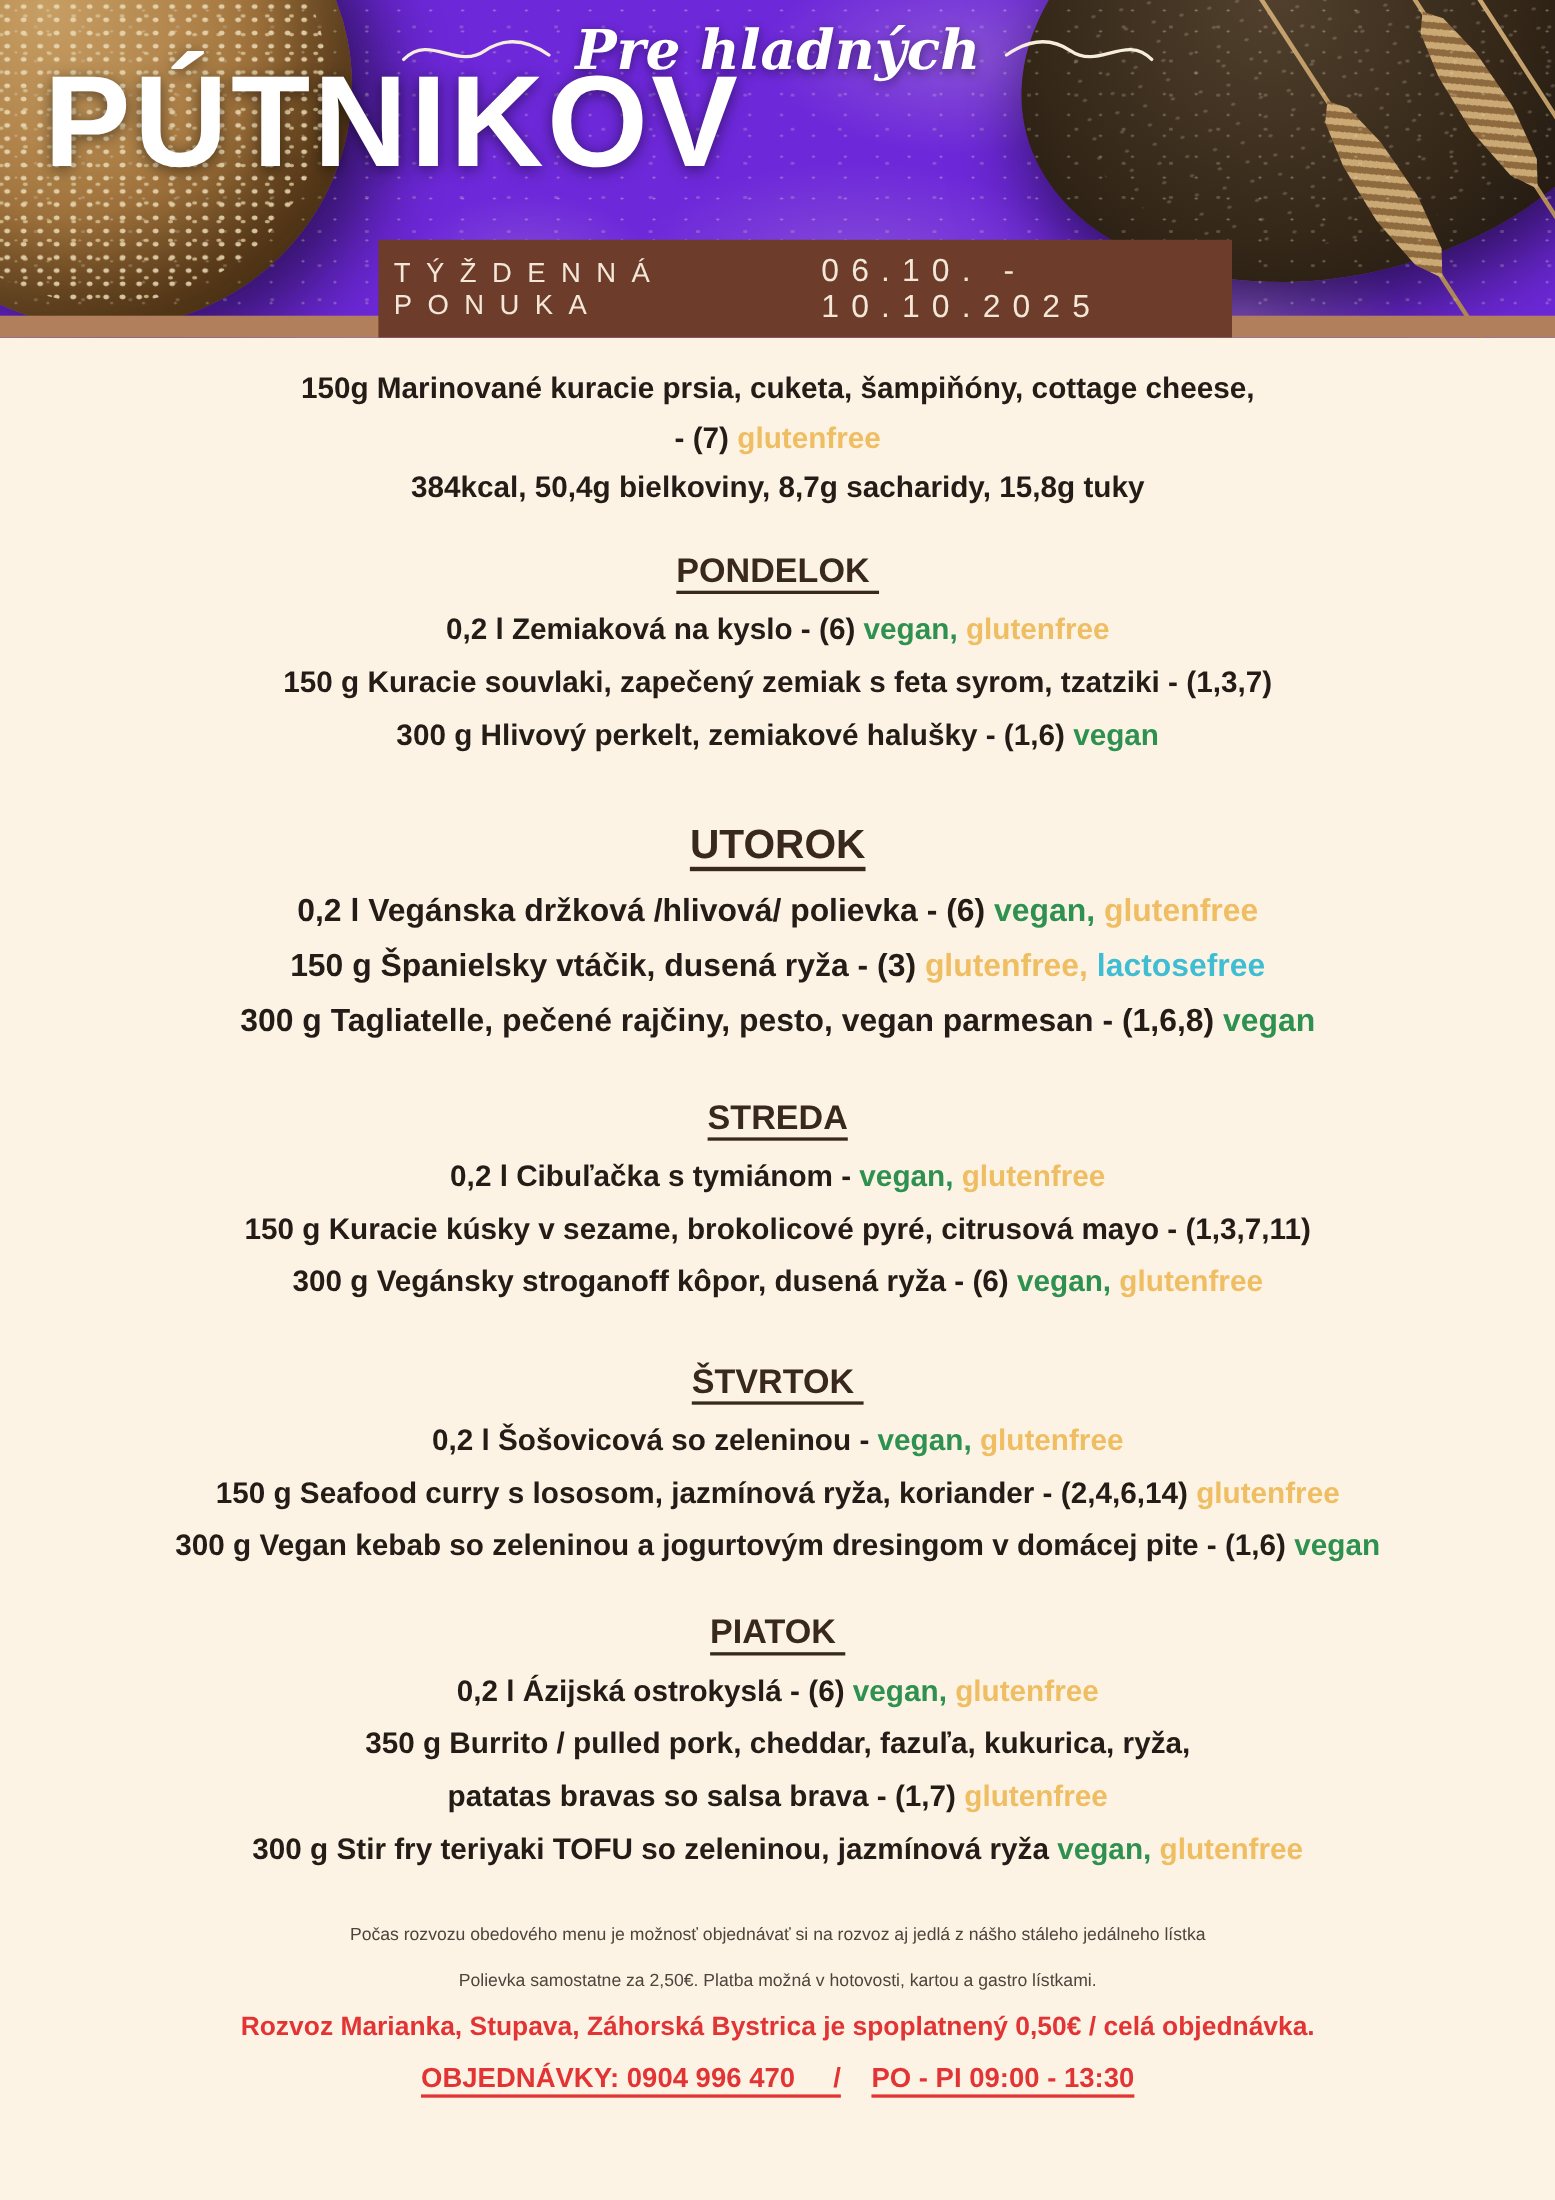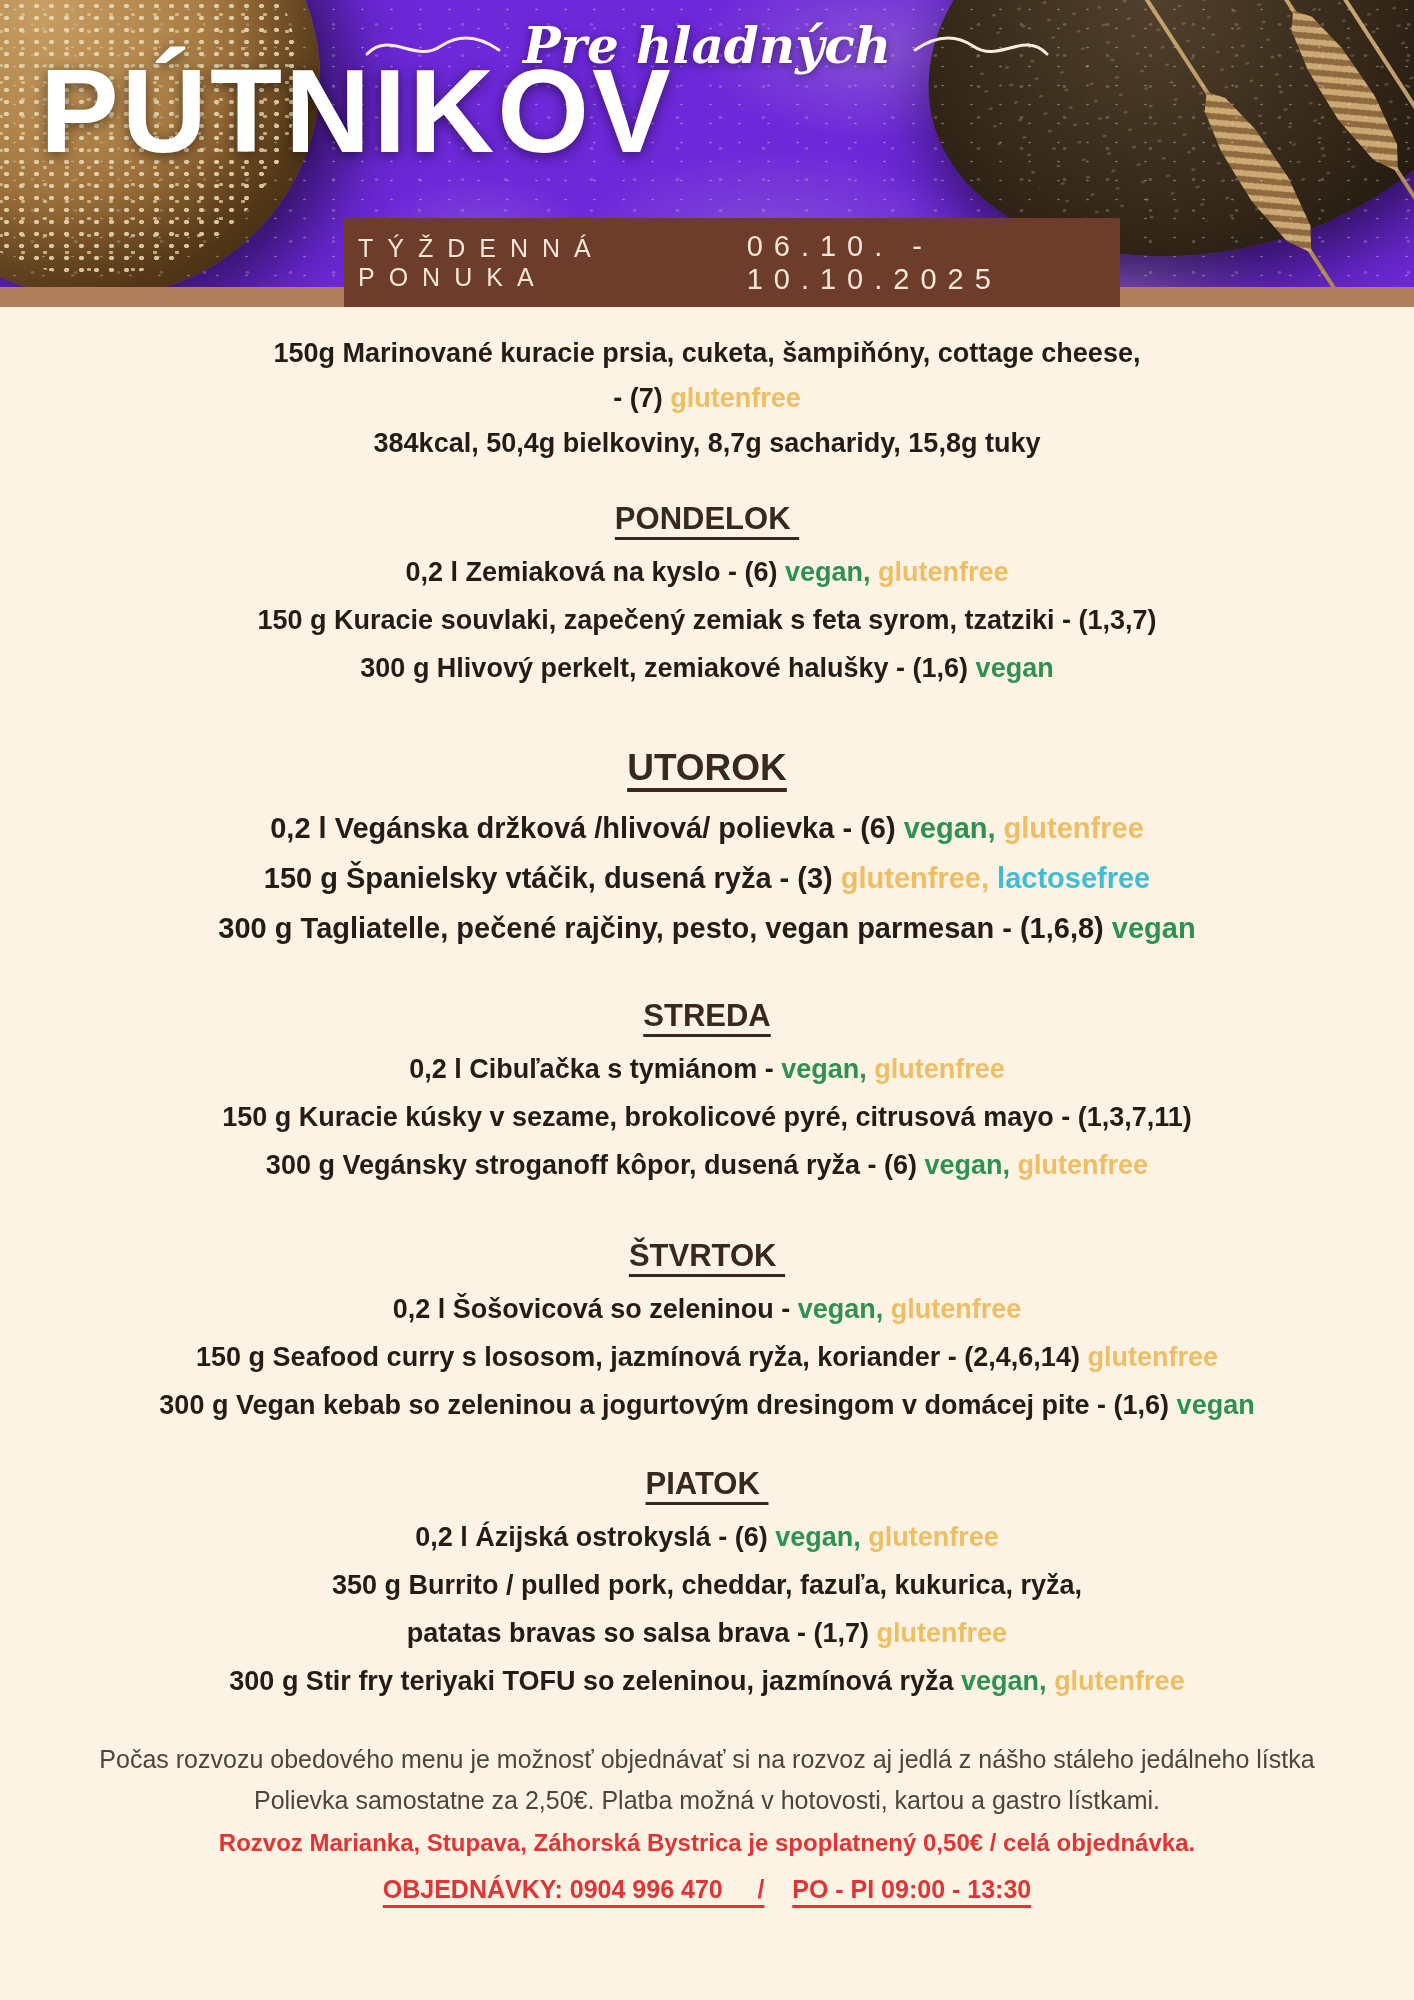--- a/index.html
+++ b/index.html
@@ -86,21 +86,21 @@
   #days .day:nth-child(2){margin-top:56px;}
   #days .day:nth-child(3){margin-top:46px;}
   #days .day:nth-child(4){margin-top:50px;}
   #days .day:nth-child(5){margin-top:38px;}
   .c-dark{color:var(--text-dark);}
   .c-green{color:var(--vegan-green);margin-top:21px;}
   .c-gold{color:var(--glutenfree-gold);}
   .c-cyan{color:var(--lactosefree-cyan);}
 
   footer{margin-top:34px;}
-  .f-line{font-size:25px;line-height:41px;color:var(--footer-regular);}
+  .f-line{font-size:16px;line-height:41px;color:var(--footer-regular);}
   .f-bold{font-weight:700;font-size:24px;color:var(--footer-dark);line-height:46px;}
   .f-red{font-weight:700;font-size:24px;color:var(--red);line-height:44px;}
   .f-redline{font-weight:700;font-size:25px;color:var(--red);line-height:48px;}
   .f-redline .u{text-decoration:underline;text-decoration-thickness:2.5px;text-underline-offset:7px;}
 </style>
 </head>
 <body>
 
 <div class="page">
 

